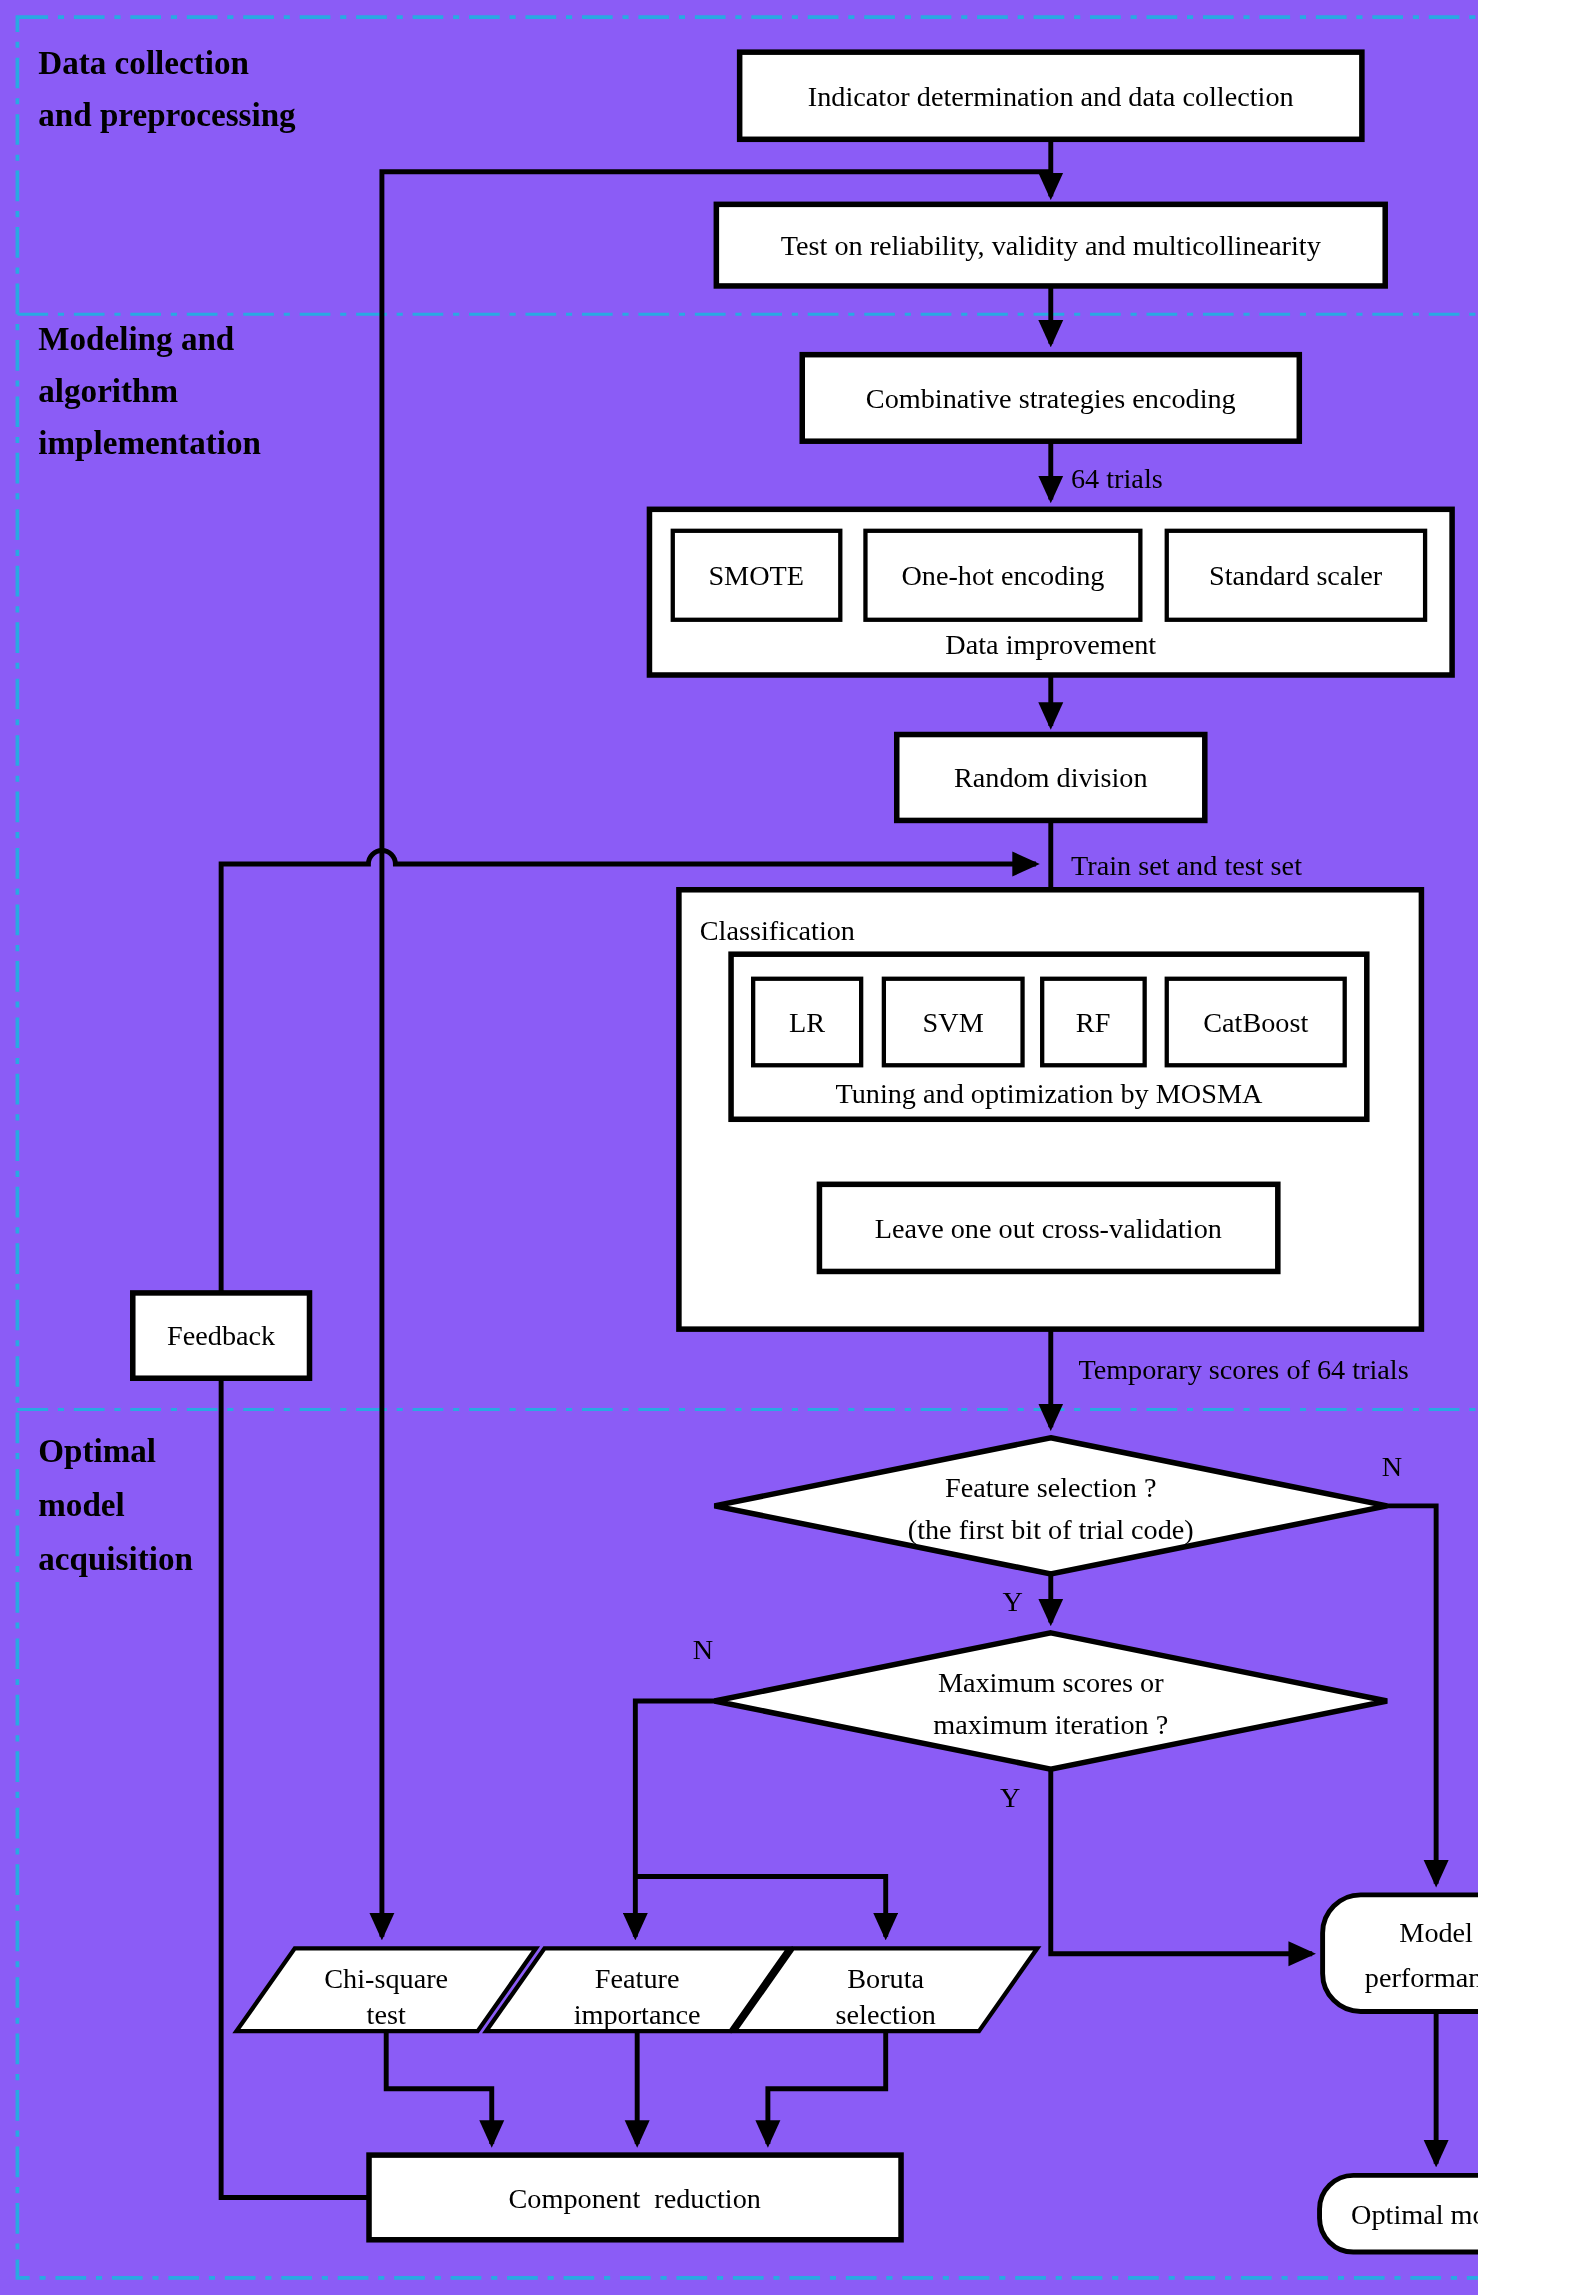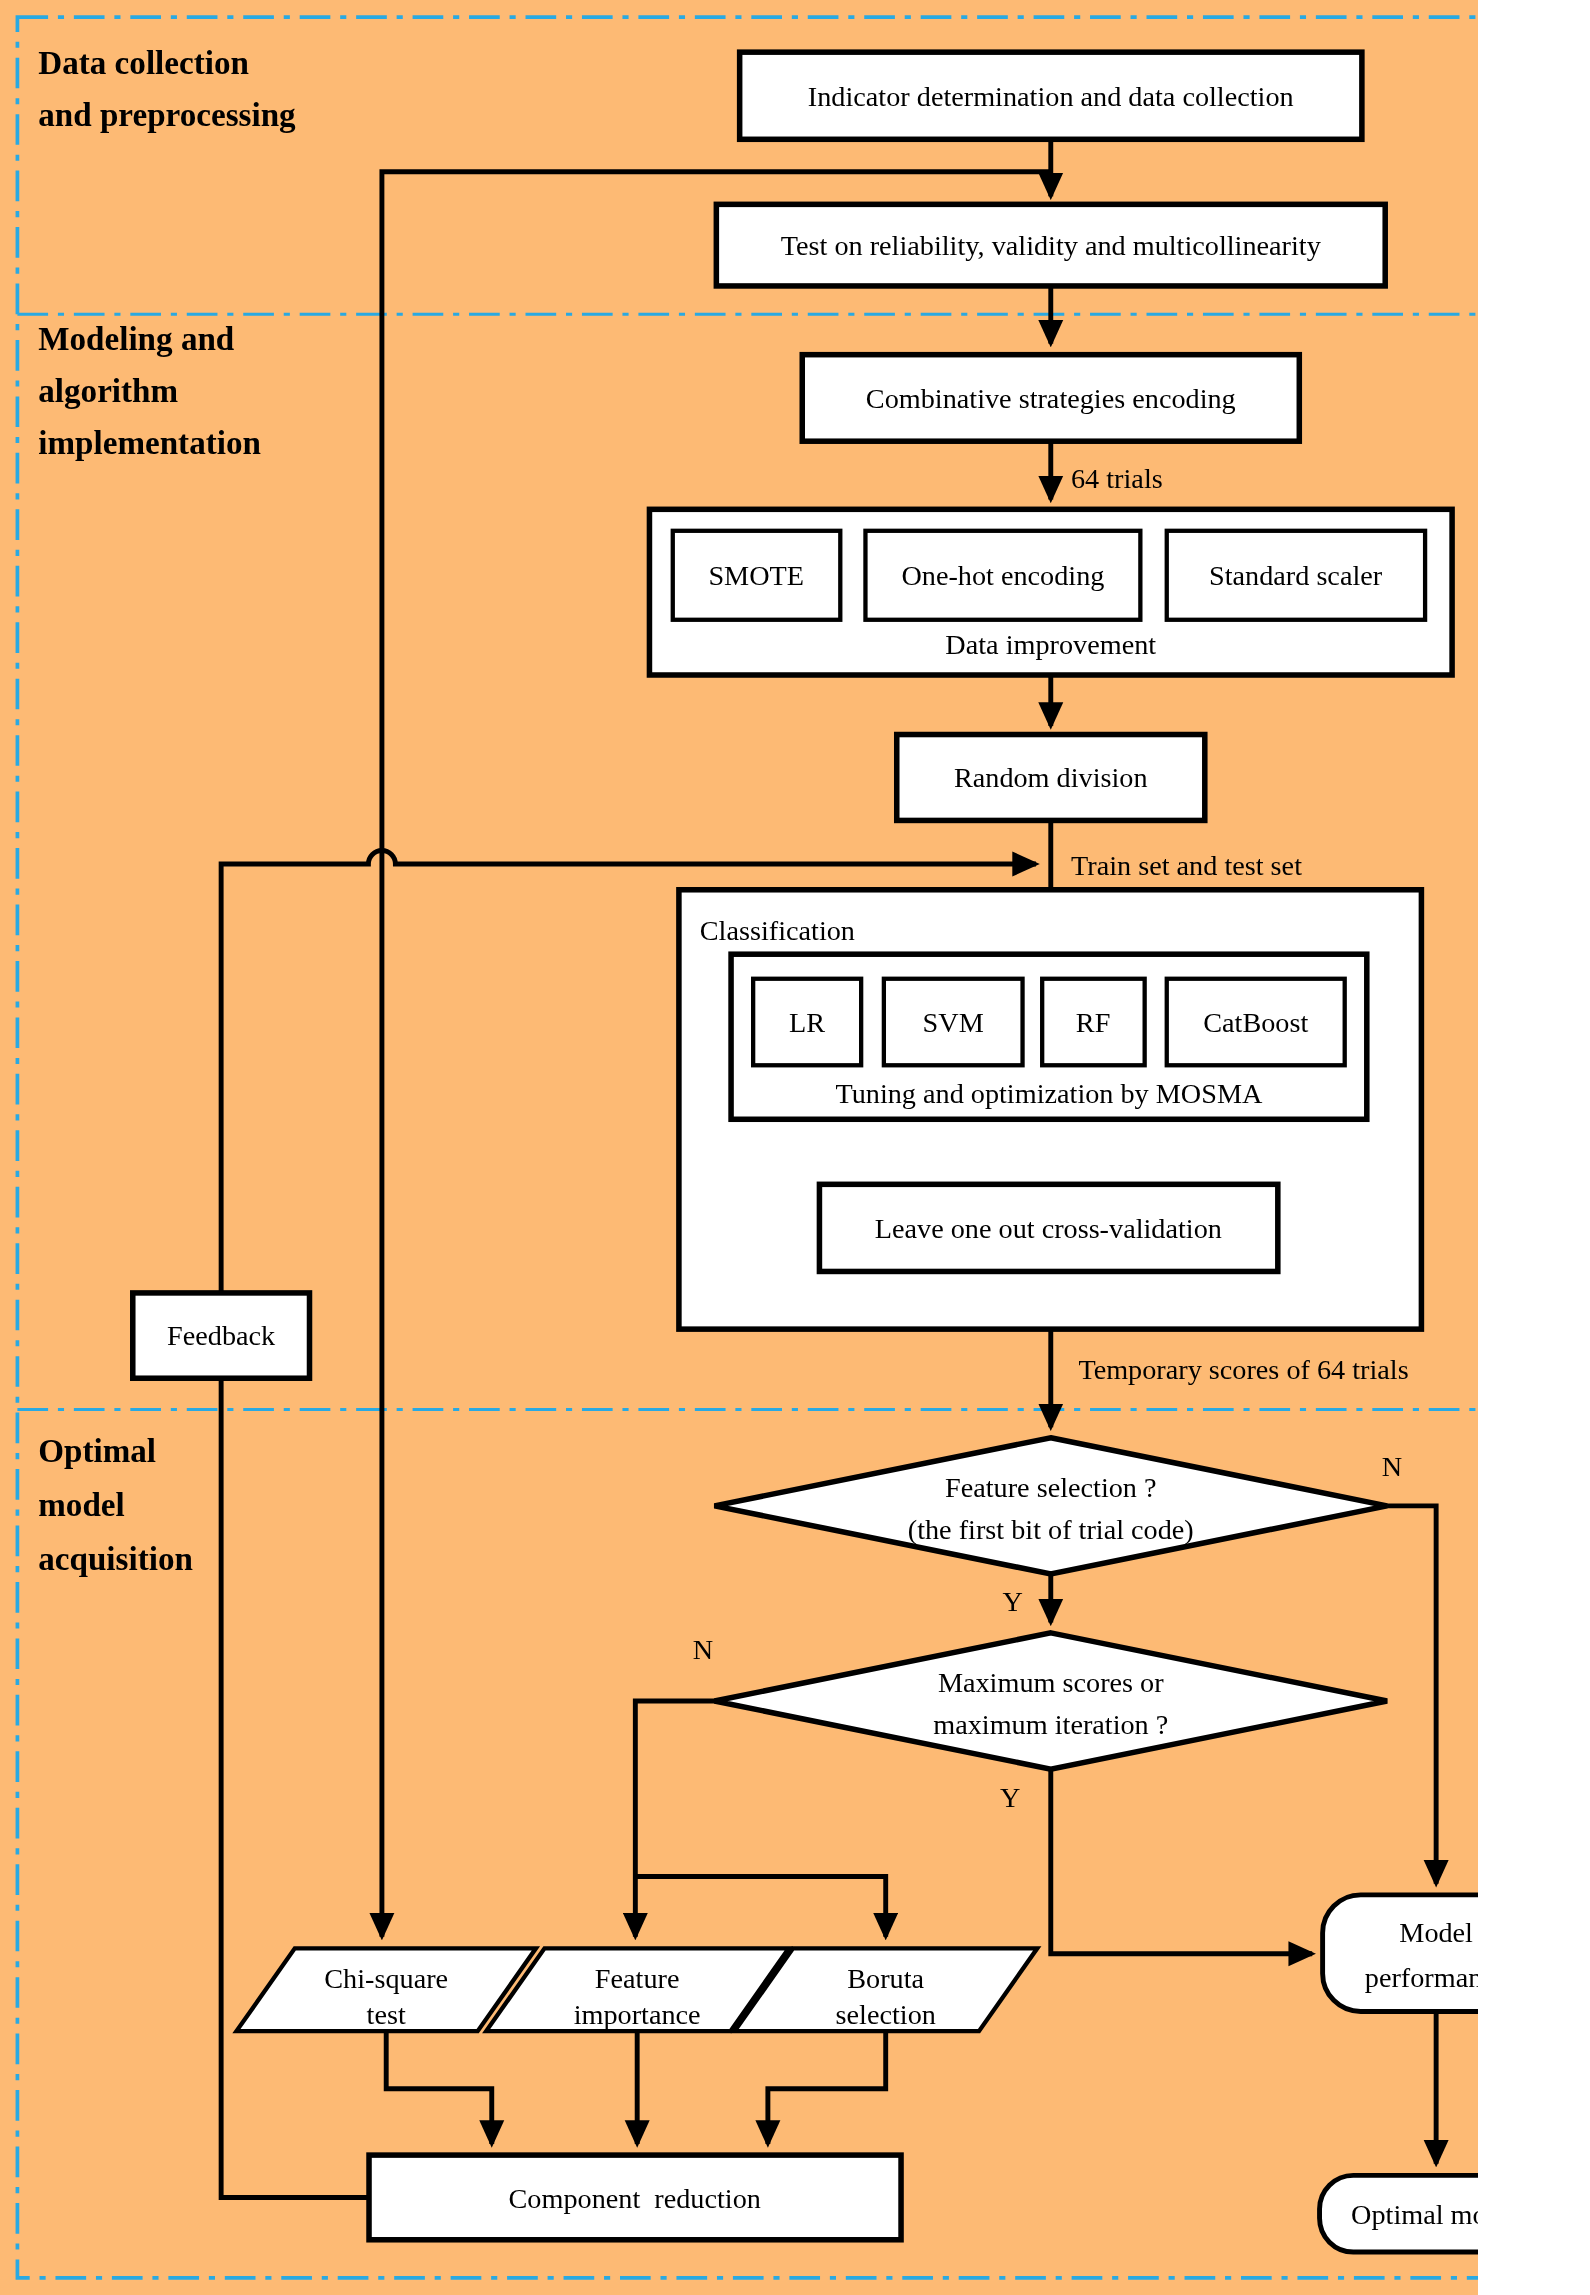--- a/index.html
+++ b/index.html
@@ -1,16 +1,16 @@
 <!DOCTYPE html>
 <html style="font-size:9.8px"><head>
 <meta charset="utf-8">
 <style>
   html,body{margin:0;padding:0;background:#ffffff;}
-  .page{position:relative;width:1478px;height:2295px;background:#fdba74;overflow:hidden;}
+  .page{position:relative;width:1478px;height:2295px;background:#8b5cf6;overflow:hidden;}
   svg{position:absolute;left:0;top:0;}
   .frame{fill:none;stroke:#29A9E2;stroke-width:6;stroke-dasharray:50 16 10 16;}
   .divider{fill:none;stroke:#29A9E2;stroke-width:5;stroke-dasharray:50 16 10 16;}
   .ln{fill:none;stroke:#000000;stroke-width:8;stroke-linejoin:miter;}
   .box{fill:#ffffff;stroke:#000000;stroke-width:9;}
   .box-thin{fill:#ffffff;stroke:#000000;stroke-width:7;}
   .round{fill:#ffffff;stroke:#000000;stroke-width:8;}
   .txt{font-family:"Liberation Serif","DejaVu Serif",serif;font-size:46px;fill:#000000;}
   .tc{text-anchor:middle;}
   .hdr{font-family:"Liberation Serif","DejaVu Serif",serif;font-size:54px;font-weight:bold;fill:#000000;}

